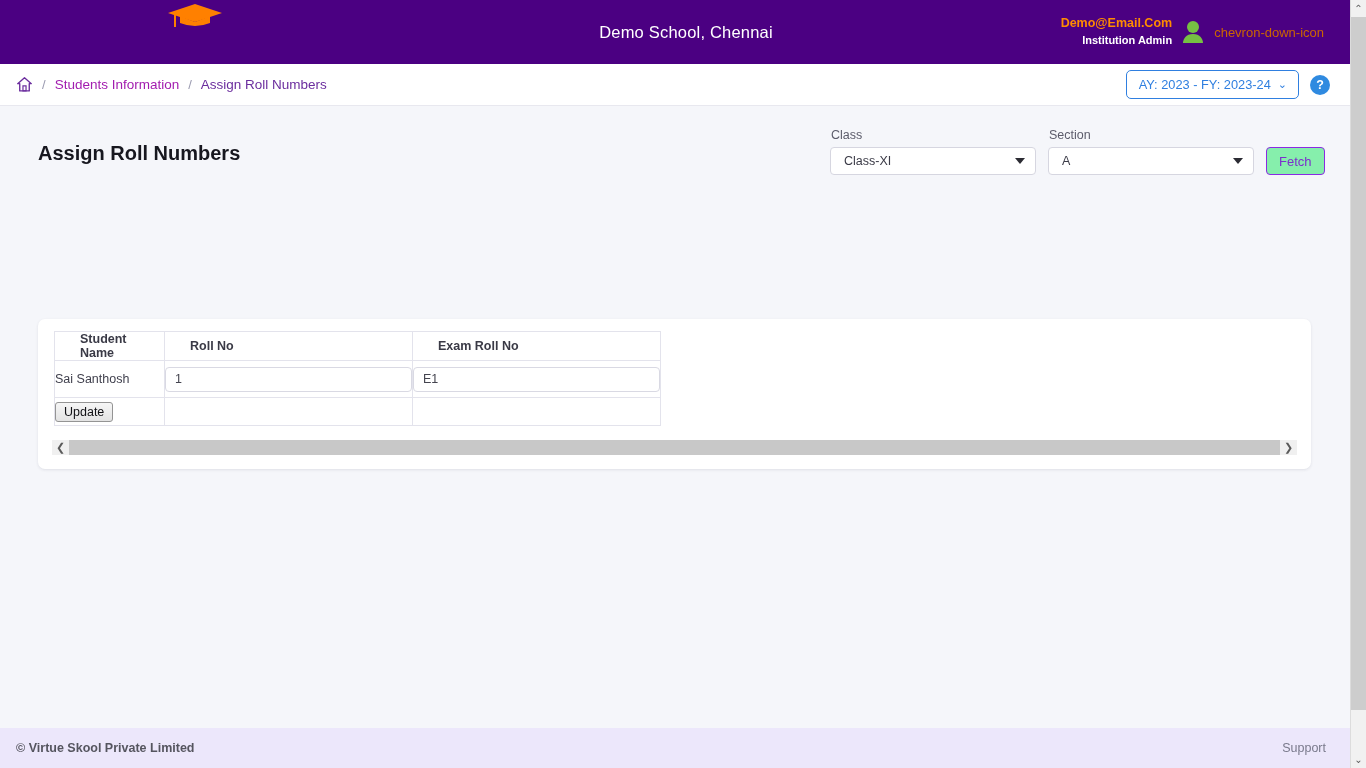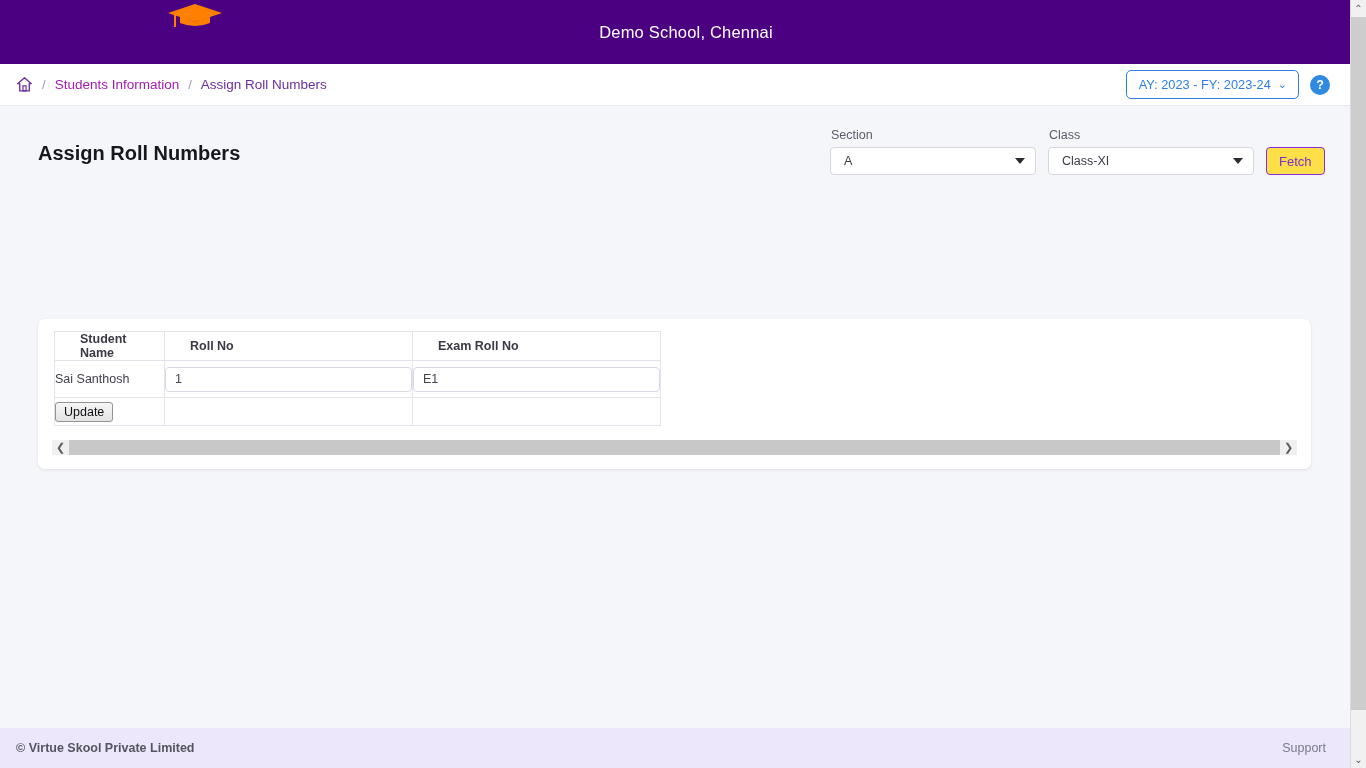--- a/index.html
+++ b/index.html
@@ -217,21 +217,21 @@
   .tri-down {
     width: 0; height: 0;
     border-left: 5px solid transparent;
     border-right: 5px solid transparent;
     border-top: 6px solid #2b2b33;
     margin-right: 2px;
   }
   .fetch-btn {
     height: 28px;
     border: 1px solid #8a2be2;
-    background: #fde047;
+    background: #86efac;
     color: #7b2fcc;
     font-size: 13px;
     border-radius: 4px;
     padding: 0 12px;
     cursor: pointer;
     font-family: inherit;
   }
 
   
   .card {
@@ -388,20 +388,31 @@
       <div class="logo-wrap">
         <svg class="logo-cap" viewBox="0 0 58 28">
           <polygon points="29,2 56,11 29,20 2,11" fill="#ff8000"></polygon>
           <path d="M14 14 L29 20 L44 14 L44 21 Q29 27 14 21 Z" fill="#ff8000"></path>
           <line x1="9" y1="12" x2="9" y2="25" stroke="#ff8000" stroke-width="2"></line>
         </svg>
       </div>
 
       <div class="school-title">Demo School, Chennai</div>
 
+      <div class="user-block">
+        <div class="user-texts">
+          <span class="user-email">Demo@Email.Com</span>
+          <span class="user-role">Institution Admin</span>
+        </div>
+        <svg class="avatar" viewBox="0 0 22 24">
+          <circle cx="11" cy="7" r="6" fill="#76c043"></circle>
+          <path d="M11 14 C4 14 1 19 1 23 L21 23 C21 19 18 14 11 14 Z" fill="#76c043"></path>
+        </svg>
+        <span class="caret-down-small">chevron-down-icon</span>
+      </div>
     </div>
 
     <div class="crumbbar">
       <div class="crumbs">
         <svg class="home-icon" viewBox="0 0 20 20">
           <path d="M10 2 L18 9 L15.6 9 L15.6 17.5 L4.4 17.5 L4.4 9 L2 9 Z" fill="none" stroke="#6b2d9e" stroke-width="1.6" stroke-linejoin="round"></path>
           <rect x="8.2" y="11.6" width="3.6" height="5.9" fill="none" stroke="#6b2d9e" stroke-width="1.4"></rect>
         </svg>
         <span class="crumb-sep">/</span>
         <a class="crumb-link" href="#">Students Information</a>
@@ -417,31 +428,31 @@
         <div class="help-icon">?</div>
       </div>
     </div>
 
     <div class="content">
 
       <h1 class="page-heading">Assign Roll Numbers</h1>
 
       <div class="filters">
         <div class="field">
+          <span class="field-label">Class</span>
+          <div class="select-box">
+            <span class="select-val">Class-XI</span>
+            <span class="tri-down"></span>
+          </div>
+        </div>
+
+        <div class="field">
           <span class="field-label">Section</span>
           <div class="select-box wide">
             <span class="select-val">A</span>
-            <span class="tri-down"></span>
-          </div>
-        </div>
-
-        <div class="field">
-          <span class="field-label">Class</span>
-          <div class="select-box">
-            <span class="select-val">Class-XI</span>
             <span class="tri-down"></span>
           </div>
         </div>
 
         <button class="fetch-btn">Fetch</button>
       </div>
 
       <div class="card">
         <table class="roll-table">
           <thead>

